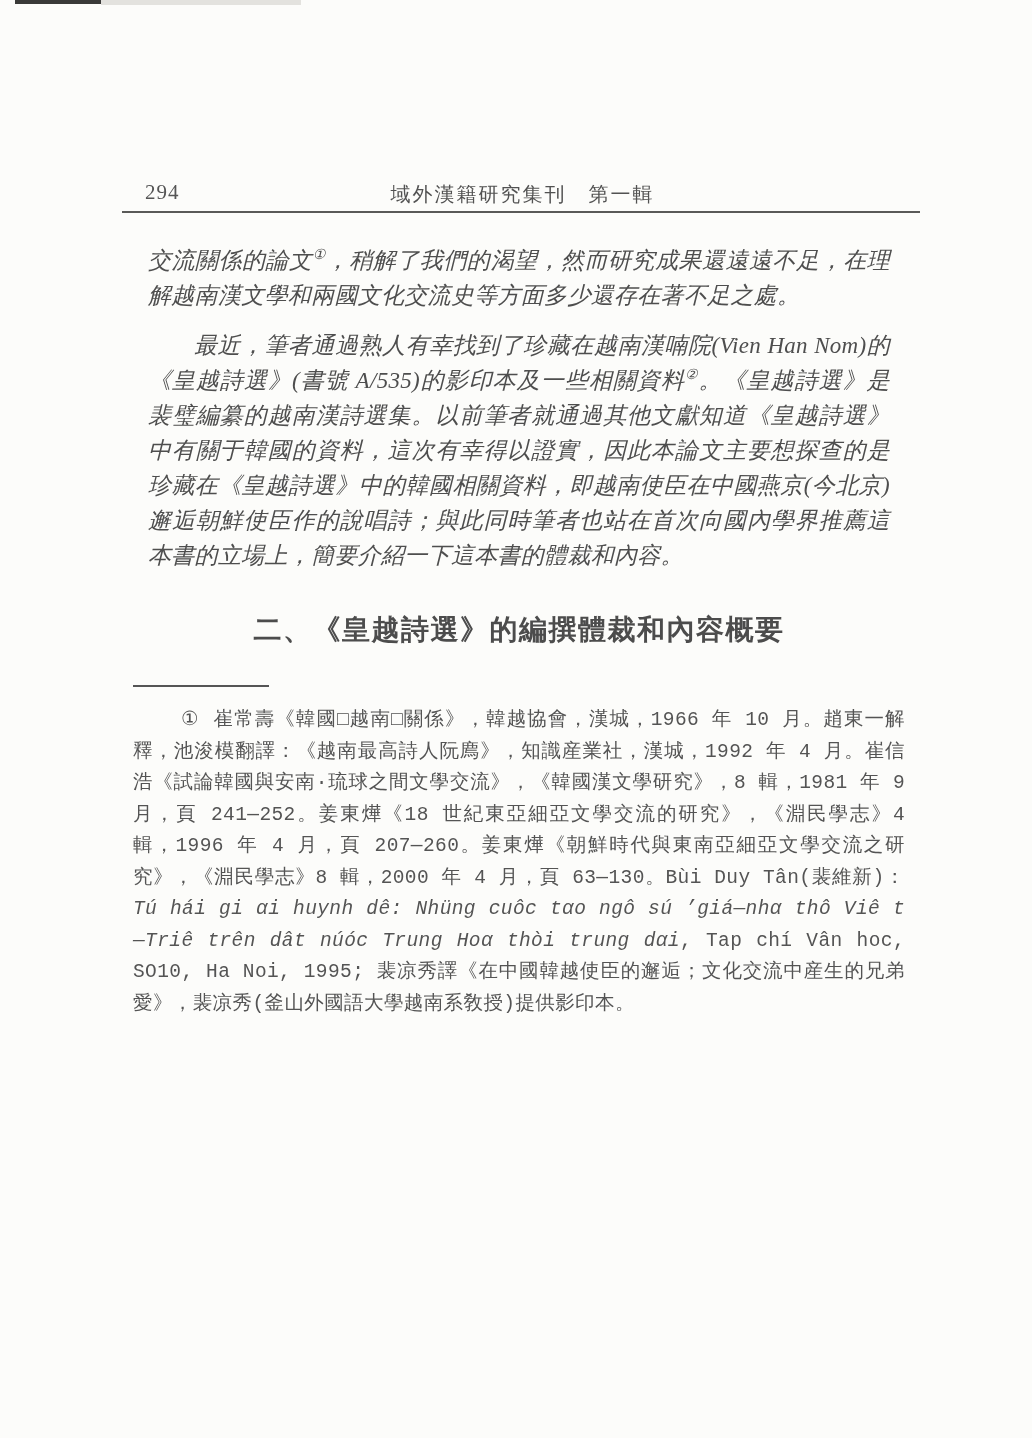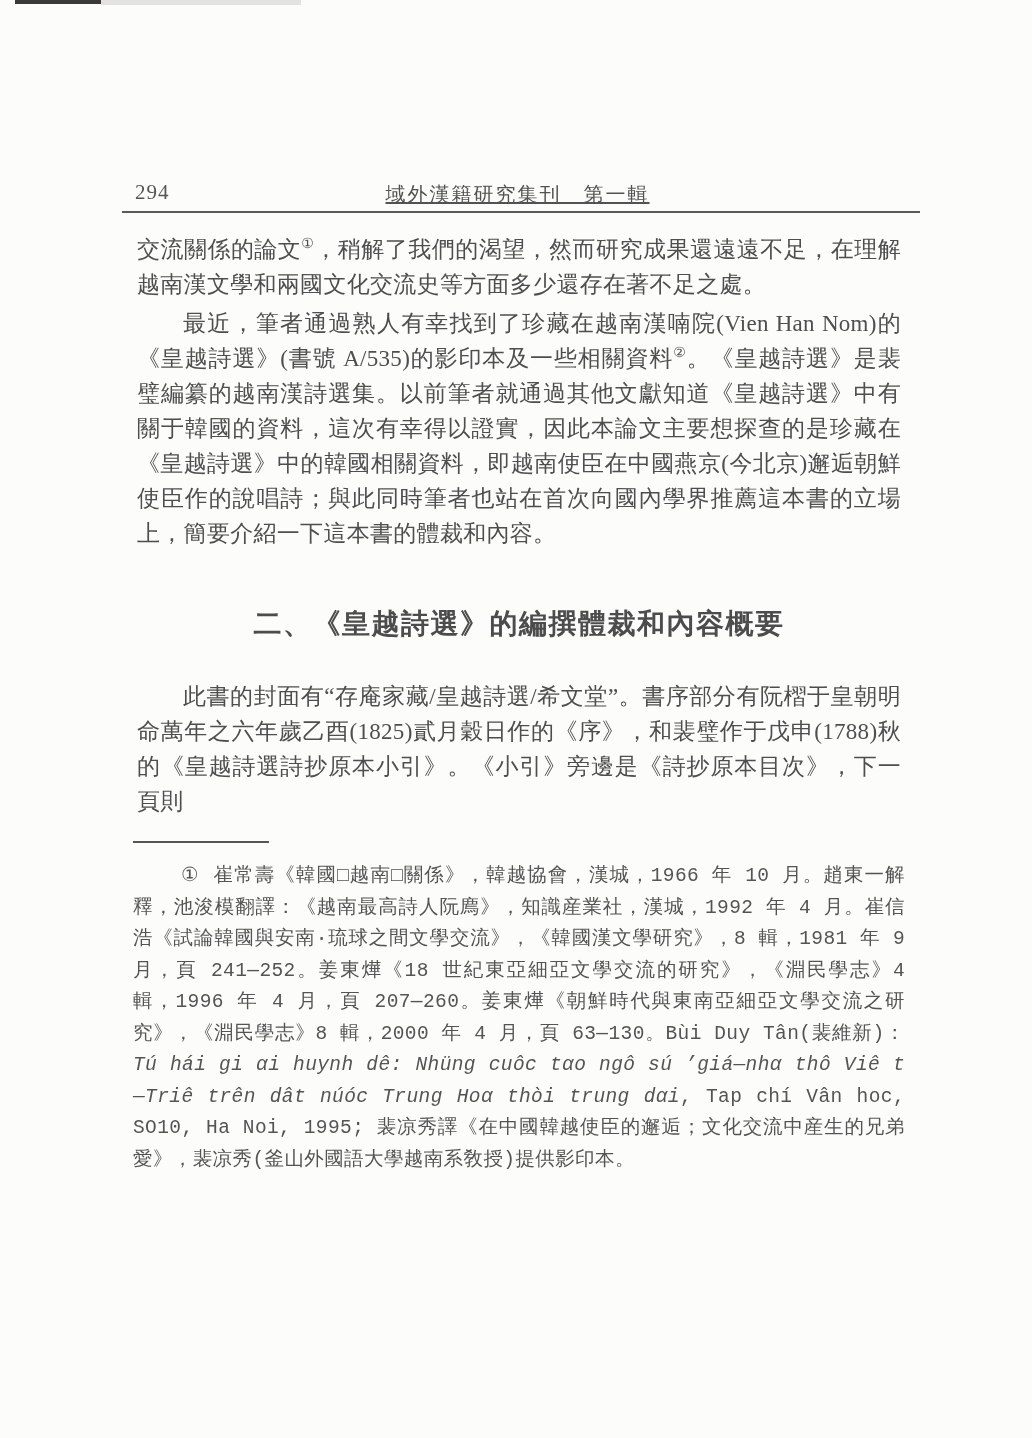--- a/index.html
+++ b/index.html
@@ -21,63 +21,63 @@
     background: #3a3a38;
   }
   .scan-artifact-top2 {
     position: absolute;
     left: 101px; top: 0;
     width: 200px; height: 5px;
     background: #e3e2de;
   }
   .header {
     position: absolute;
-    left: 123px; right: 120px; top: 180px;
+    left: 133px; right: 120px; top: 180px;
     height: 26px;
   }
   .pagenum {
     position: absolute; left: 12px; top: 0;
     font-size: 21px; letter-spacing: 1px; color: #555;
   }
   .journal {
     position: absolute; left: 0; right: 0; top: 1px;
     text-align: center;
     font-size: 20px; color: #525252;
     letter-spacing: 2px;
-    text-decoration: underline;
   }
   .header-rule {
     position: absolute;
     left: 122px; top: 211px;
     width: 798px; height: 2px;
     background: #5a5a58;
   }
   .content {
     position: absolute;
     left: 133px; top: 228px;
     width: 772px;
   }
   .body-p {
-    margin: 4px;
+    margin: 15px;
     font-size: 23px;
     line-height: 35px;
     text-align: justify;
     text-justify: inter-character;
     letter-spacing: 0.3px;
     color: #4e4e4e;
+    font-style: italic;
   }
   .body-p.indent { text-indent: 2em; }
   .fnref {
     font-size: 14px;
     vertical-align: 9px;
     line-height: 0;
     color: #4e4e4e;
   }
   .section-heading {
-    margin: 56px 0 38px 0;
+    margin: 40px 0 38px 0;
     text-align: center;
     font-size: 28px;
     line-height: 34px;
     font-weight: bold;
     letter-spacing: 1.5px;
     color: #4c4c4c;
     font-family: "Liberation Sans", "DejaVu Sans", sans-serif;
   }
   .fn-rule {
     margin: 22px 0 0 0;
@@ -114,21 +114,20 @@
 
   <div class="content">
 
     <p class="body-p"><span>交流關係的論文</span><sup class="fnref">①</sup><span>，稍解了我們的渴望，然而研究成果還遠遠不足，在理解越南漢文學和兩國文化交流史等方面多少還存在著不足之處。</span></p>
 
     <p class="body-p indent"><span>最近，筆者通過熟人有幸找到了珍藏在越南漢喃院(Vien Han Nom)的《皇越詩選》(書號 A/535)的影印本及一些相關資料</span><sup class="fnref">②</sup><span>。《皇越詩選》是裴璧編纂的越南漢詩選集。以前筆者就通過其他文獻知道《皇越詩選》中有關于韓國的資料，這次有幸得以證實，因此本論文主要想探查的是珍藏在《皇越詩選》中的韓國相關資料，即越南使臣在中國燕京(今北京)邂逅朝鮮使臣作的說唱詩；與此同時筆者也站在首次向國內學界推薦這本書的立場上，簡要介紹一下這本書的體裁和內容。</span></p>
 
     <h2 class="section-heading">二、《皇越詩選》的編撰體裁和內容概要</h2>
 
 
-    <p class="body-p indent">此書的封面有“存庵家藏/皇越詩選/希文堂”。書序部分有阮槢于皇朝明命萬年之六年歲乙酉(1825)貳月穀日作的《序》，和裴璧作于戊申(1788)秋的《皇越詩選詩抄原本小引》。《小引》旁邊是《詩抄原本目次》，下一頁則</p>
 
     <div class="fn-rule"></div>
 
     <div class="footnotes">
       <p class="fn"><span class="fn-marker">①</span><span>崔常壽《韓國□越南□關係》，韓越協會，漢城，1966 年 10 月。趙東一解釋，池浚模翻譯：《越南最高詩人阮廌》，知識産業社，漢城，1992 年 4 月。崔信浩《試論韓國與安南·琉球之間文學交流》，《韓國漢文學研究》，8 輯，1981 年 9 月，頁 241—252。姜東燁《18 世紀東亞細亞文學交流的研究》，《淵民學志》4 輯，1996 年 4 月，頁 207—260。姜東燁《朝鮮時代與東南亞細亞文學交流之研究》，《淵民學志》8 輯，2000 年 4 月，頁 63—130。Bùi Duy Tân(裴維新)：</span><i class="viet">Tú hái gi αi huynh dê: Nhüng cuôc tαo ngô sú ’giá—nhα thô Viê t—Triê trên dât núóc Trung Hoα thòi trung dαi</i><span>, Tap chí Vân hoc, SO10, Ha Noi, 1995; 裴凉秀譯《在中國韓越使臣的邂逅；文化交流中産生的兄弟愛》，裴凉秀(釜山外國語大學越南系敎授)提供影印本。</span></p>
     </div>
 
   </div>
 </div>
 

